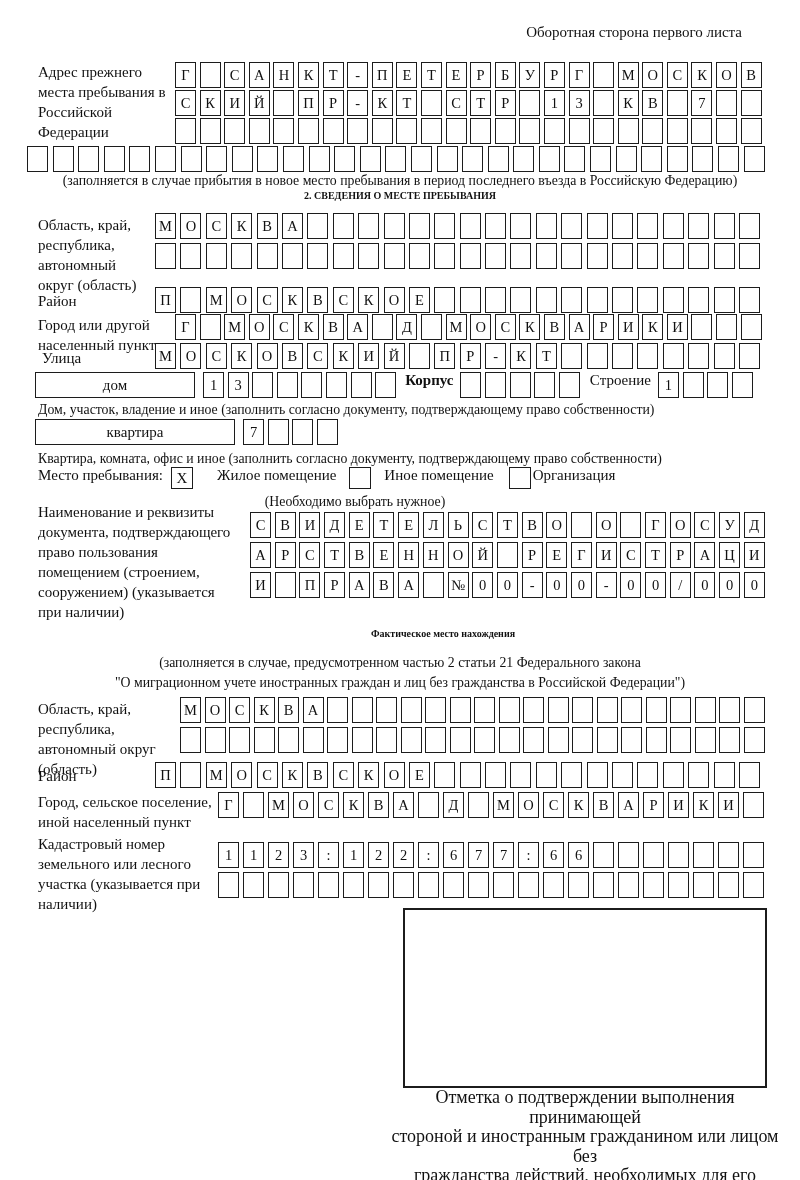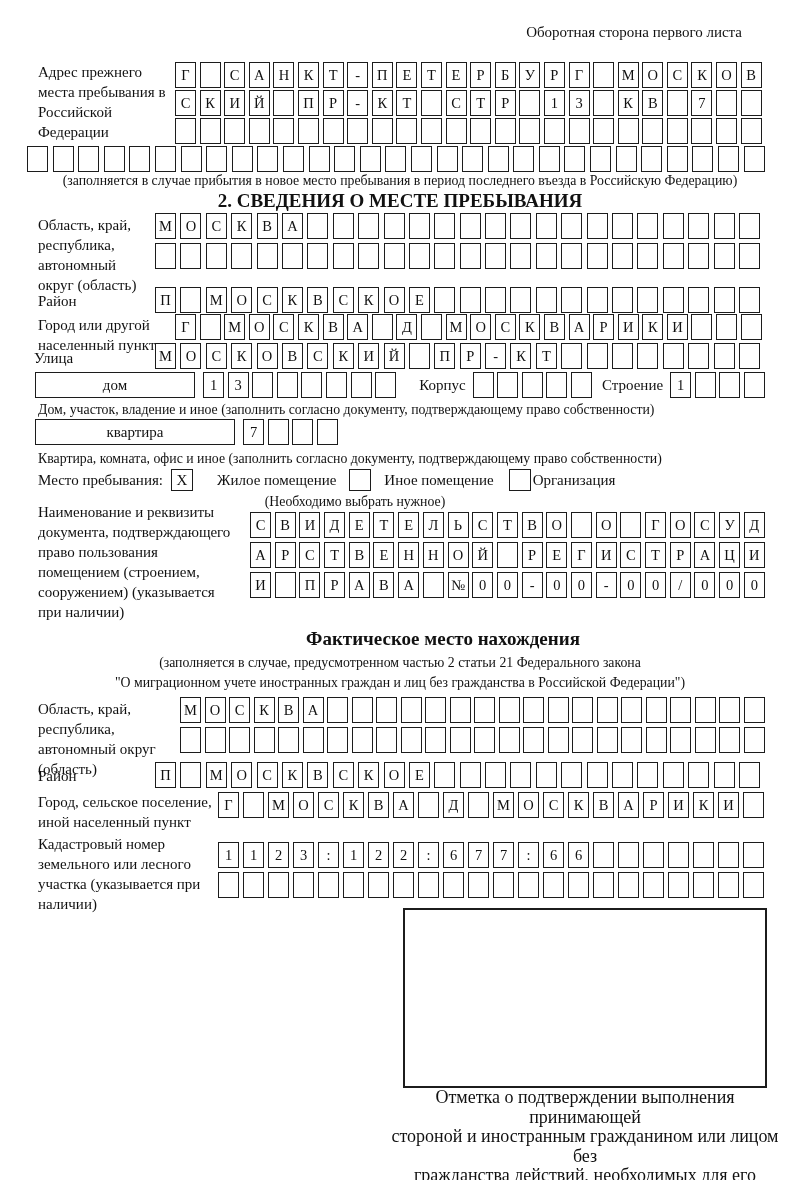--- a/index.html
+++ b/index.html
@@ -4,31 +4,31 @@
 <style>
   html,body{margin:0;padding:0;background:#fff;}
   .page{
     position:relative;width:800px;height:1180px;background:#fff;
     font-family:"Liberation Serif","DejaVu Serif",serif;color:#111;
     overflow:hidden;
   }
   .abs{position:absolute;}
   .lbl{font-size:15px;line-height:20px;color:#111;}
   .hdr-note{font-size:15px;}
-  .title{left:0;top:0;width:800px;text-align:center;font-weight:bold;font-size:19px;}
+  .title{left:0;top:0;width:800px;text-align:center;font-weight:bold;font-size:10px;}
   .note{font-size:13.8px;line-height:18px;}
   .center{left:0;width:800px;text-align:center;}
   .boxrow{display:flex;}
   .boxrow.inline{position:static;}
   .cell{
     box-sizing:border-box;flex:0 0 auto;width:21px;height:26px;
     border:1.5px solid #1c1c1c;display:inline-flex;align-items:center;justify-content:center;
     font-size:14.5px;background:#fff;
   }
-  .flexrow{display:flex;align-items:center;}
+  .flexrow{display:flex;}
   .widebox{
     box-sizing:border-box;height:26px;border:1.6px solid #1c1c1c;
     display:flex;align-items:center;justify-content:center;font-size:15px;background:#fff;
   }
   .inlbl{font-size:15px;white-space:nowrap;}
   .chk{
     box-sizing:border-box;width:22px;height:22px;border:1.6px solid #1c1c1c;
     display:inline-flex;align-items:center;justify-content:center;font-size:15px;background:#fff;flex:0 0 auto;
   }
   .stampbox{border:2px solid #1c1c1c;background:#fff;}
@@ -258,21 +258,21 @@
       <span class="cell">А</span>
       <span class="cell">Р</span>
       <span class="cell">И</span>
       <span class="cell">К</span>
       <span class="cell">И</span>
       <span class="cell"></span>
       <span class="cell"></span>
       <span class="cell"></span>
     </div>
 
-  <div class="abs lbl" style="left:34px;top:348px;">Улица</div>
+  <div class="abs lbl" style="left:42px;top:348px;">Улица</div>
   <div class="abs boxrow" style="left:155px;top:343px;gap:4.4px;">
       <span class="cell">М</span>
       <span class="cell">О</span>
       <span class="cell">С</span>
       <span class="cell">К</span>
       <span class="cell">О</span>
       <span class="cell">В</span>
       <span class="cell">С</span>
       <span class="cell">К</span>
       <span class="cell">И</span>
@@ -300,21 +300,21 @@
     <div class="boxrow inline" style="gap:3.6px;margin-left:8px;">
         <span class="cell">1</span>
         <span class="cell">3</span>
         <span class="cell"></span>
         <span class="cell"></span>
         <span class="cell"></span>
         <span class="cell"></span>
         <span class="cell"></span>
         <span class="cell"></span>
       </div>
-    <span class="inlbl" style="margin-left:23px;">Корпус</span>
+    <span class="inlbl" style="margin-left:9px;font-weight:bold;">Корпус</span>
     <div class="boxrow inline" style="gap:3.6px;margin-left:7px;">
         <span class="cell"></span>
         <span class="cell"></span>
         <span class="cell"></span>
         <span class="cell"></span>
         <span class="cell"></span>
       </div>
     <span class="inlbl" style="margin-left:10px;">Строение</span>
     <div class="boxrow inline" style="gap:3.6px;margin-left:7px;">
         <span class="cell">1</span>

